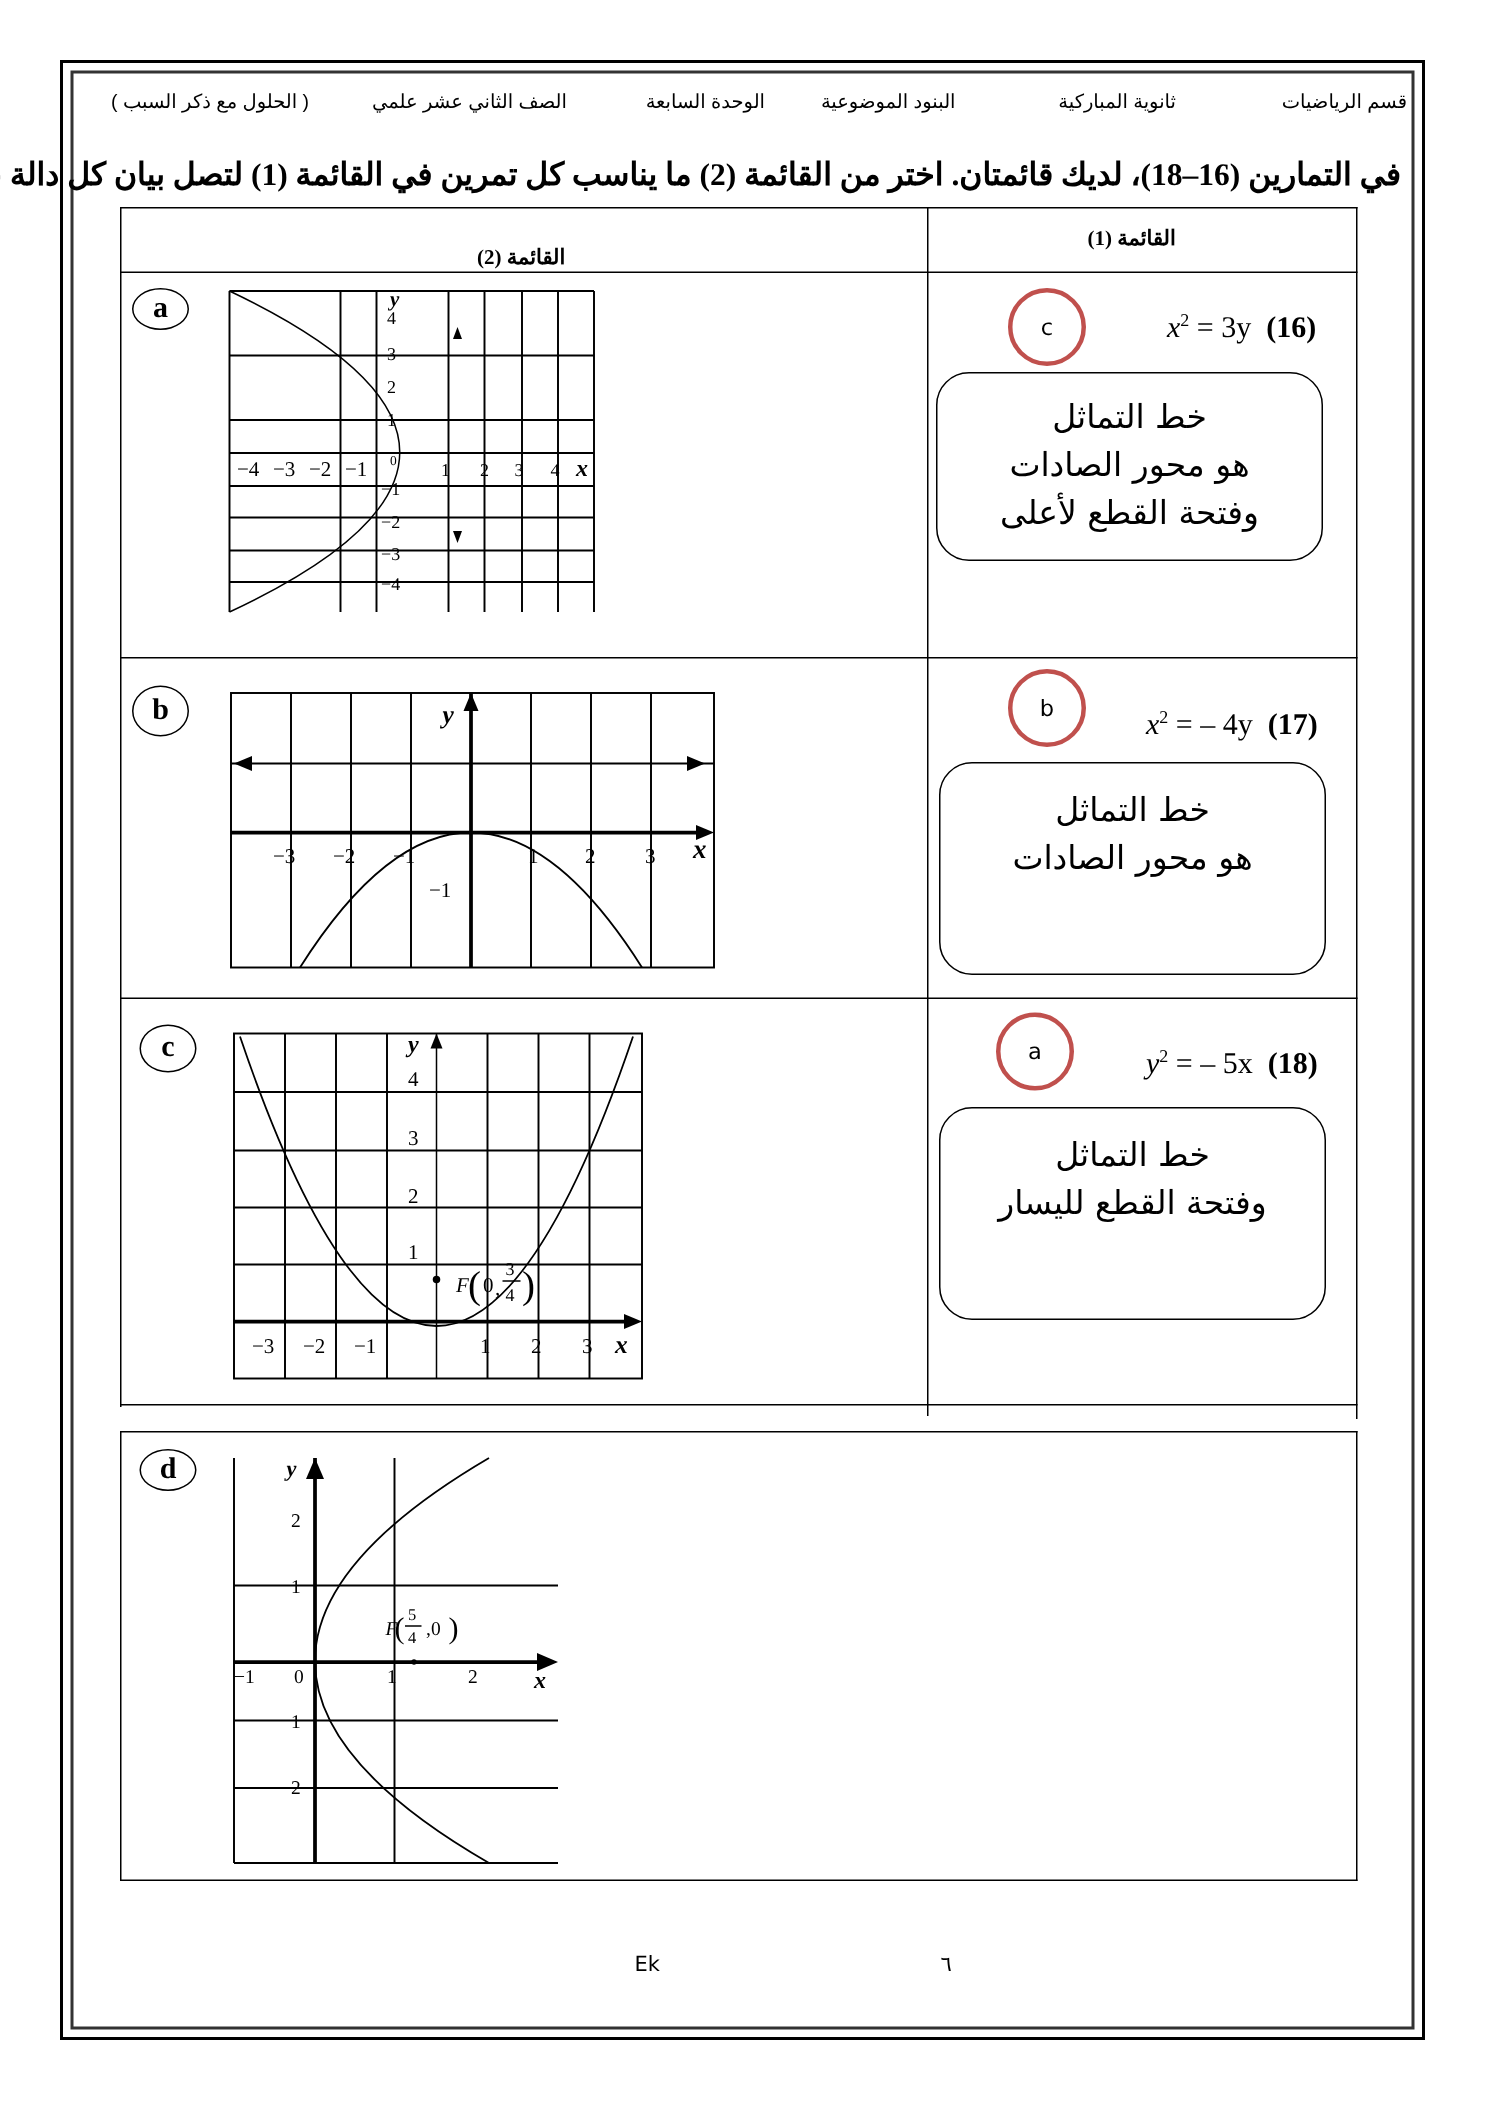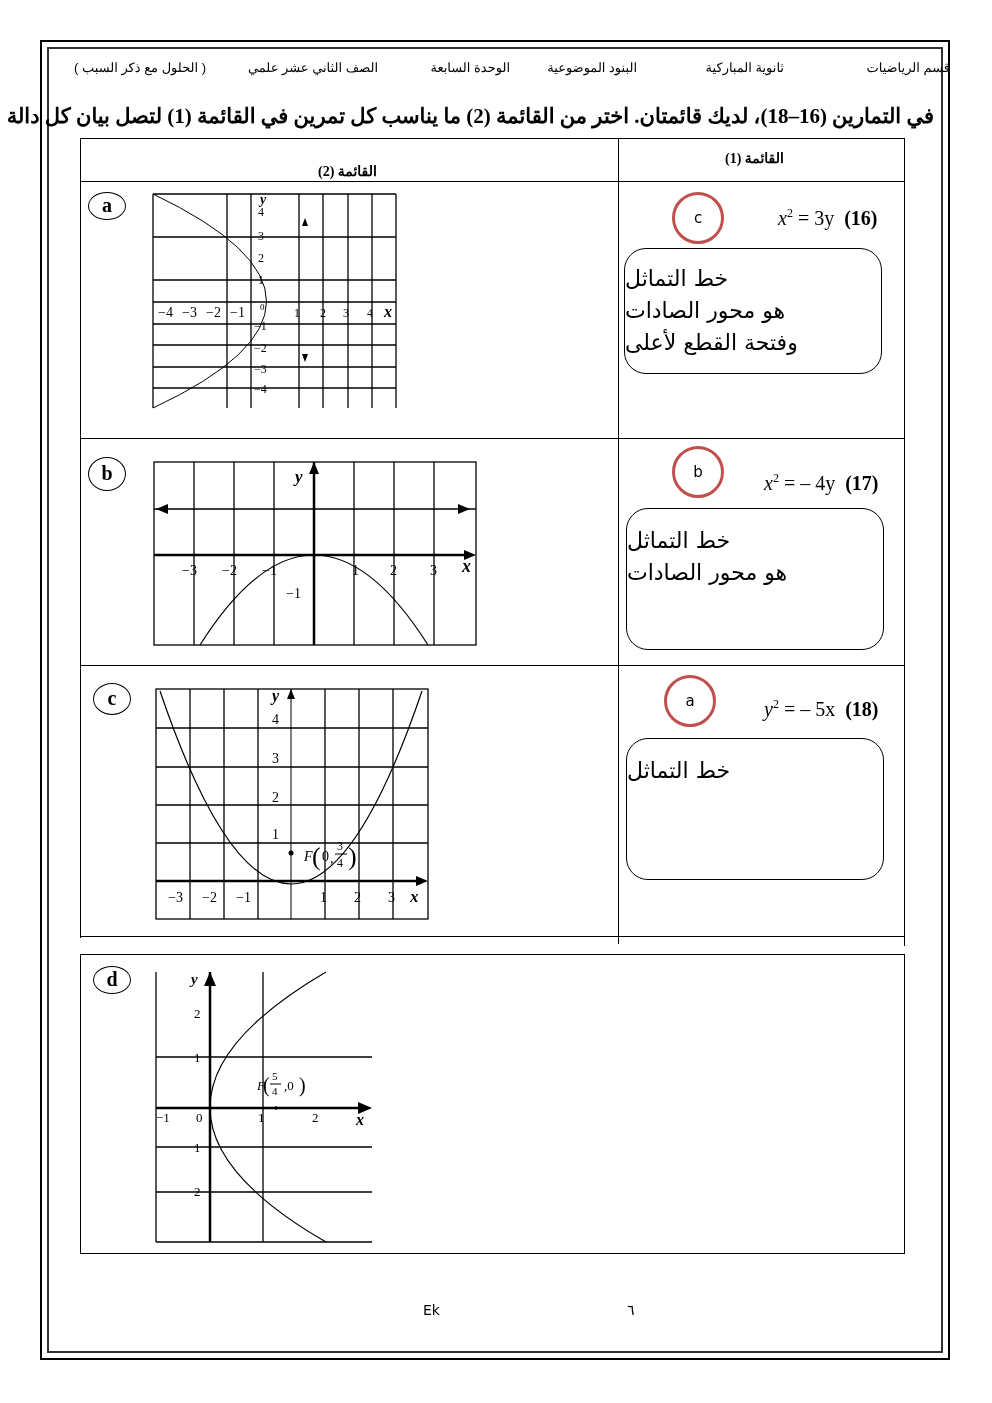--- a/index.html
+++ b/index.html
@@ -9,32 +9,32 @@
   .hdr { position:absolute; top:60px; font-family:"Liberation Sans", sans-serif; font-size:13px; direction:rtl; white-space:nowrap; }
   .instr { position:absolute; top:104px; right:58px; font-family:"Liberation Serif", serif; font-weight:bold; font-size:21px; direction:rtl; white-space:nowrap; }
   .hline { position:absolute; height:0; border-top:1.5px solid #000; }
   .vline { position:absolute; width:0; border-left:1.5px solid #000; }
   .col-head { position:absolute; font-family:"Liberation Serif", serif; font-weight:bold; font-size:14px; direction:rtl; white-space:nowrap; }
   .letter-circle { position:absolute; width:38px; height:28px; border:1.5px solid #000; border-radius:50%; font-family:"Liberation Serif", serif; font-weight:bold; font-size:20px; text-align:center; line-height:24px; box-sizing:border-box; }
   .answer-circle { position:absolute; width:52px; height:52px; border:3px solid #c0504d; border-radius:50%; box-sizing:border-box; font-family:"DejaVu Sans", sans-serif; font-size:15px; text-align:center; line-height:46px; }
   .eq { position:absolute; font-family:"Liberation Serif", serif; font-size:20px; white-space:nowrap;margin-top:12px; }
   .eq i { font-style:italic; }
   .eq b { font-weight:bold; }
-  .note-box { position:absolute; width:258px; height:126px; border:1.5px solid #000; border-radius:22px; box-sizing:border-box; font-family:"DejaVu Sans", sans-serif; font-size:22px; direction:rtl; text-align:left; line-height:32px; padding-top:14px; }
+  .note-box { position:absolute; width:258px; height:126px; border:1.5px solid #000; border-radius:22px; box-sizing:border-box; font-family:"DejaVu Sans", sans-serif; font-size:22px; direction:rtl; text-align:center; line-height:32px; padding-top:14px; }
   .graph { position:absolute; }
   .footer { position:absolute; top:1302px; font-family:"DejaVu Sans", sans-serif; font-size:14px; }
   svg text { font-family:"Liberation Serif", serif; }
 </style>
 </head>
 <body>
 
 <div class="outer-border"></div>
 <div class="inner-border"></div>
 
-<div class="hdr" style="right:42px;text-align:right;">قسم الرياضيات</div>
+<div class="hdr" style="right:54px;text-align:right;">قسم الرياضيات</div>
 <div class="hdr" style="right:208px;">ثانوية المباركية</div>
 <div class="hdr" style="right:355px;">البنود الموضوعية</div>
 <div class="hdr" style="right:482px;">الوحدة السابعة</div>
 <div class="hdr" style="right:614px;margin-left:46px;">الصف الثاني عشر علمي</div>
 <div class="hdr" style="left:74px;">( الحلول مع ذكر السبب )</div>
 
 <div class="instr">في التمارين (16–18)، لديك قائمتان. اختر من القائمة (2) ما يناسب كل تمرين في القائمة (1) لتصل بيان كل دالة بمعادلتها.</div>
 
 <div>
   <div class="hline" style="left:80px; top:138px; width:825px;"></div>
@@ -198,20 +198,21 @@
   </g>
 </svg>
 
 <div class="answer-circle" style="left:664px; top:675px;">a</div>
 <div class="eq" style="left:764px; top:685px;">
   <i>y</i><sup style="font-size:12px;">2</sup><span> = – 5x</span>
   &nbsp;<b>(18)</b>
 </div>
 <div class="note-box" style="left:626px; top:738px; height:142px; padding-top:16px;">
   <div>خط التماثل</div>
+  <div>وفتحة القطع لليسار</div>
 </div>
 
 <div class="letter-circle" style="left:93px; top:966px; height:28px; line-height:24px;">d</div>
 <svg class="graph" style="left:154px; top:970px;" width="222" height="274">
   <g stroke="#000" stroke-width="1.3" fill="none">
     <line x1="2" y1="2" x2="2" y2="272"></line>
     <line x1="109" y1="2" x2="109" y2="272"></line>
     <line x1="2" y1="87" x2="218" y2="87"></line>
     <line x1="2" y1="177" x2="218" y2="177"></line>
     <line x1="2" y1="222" x2="218" y2="222"></line>

